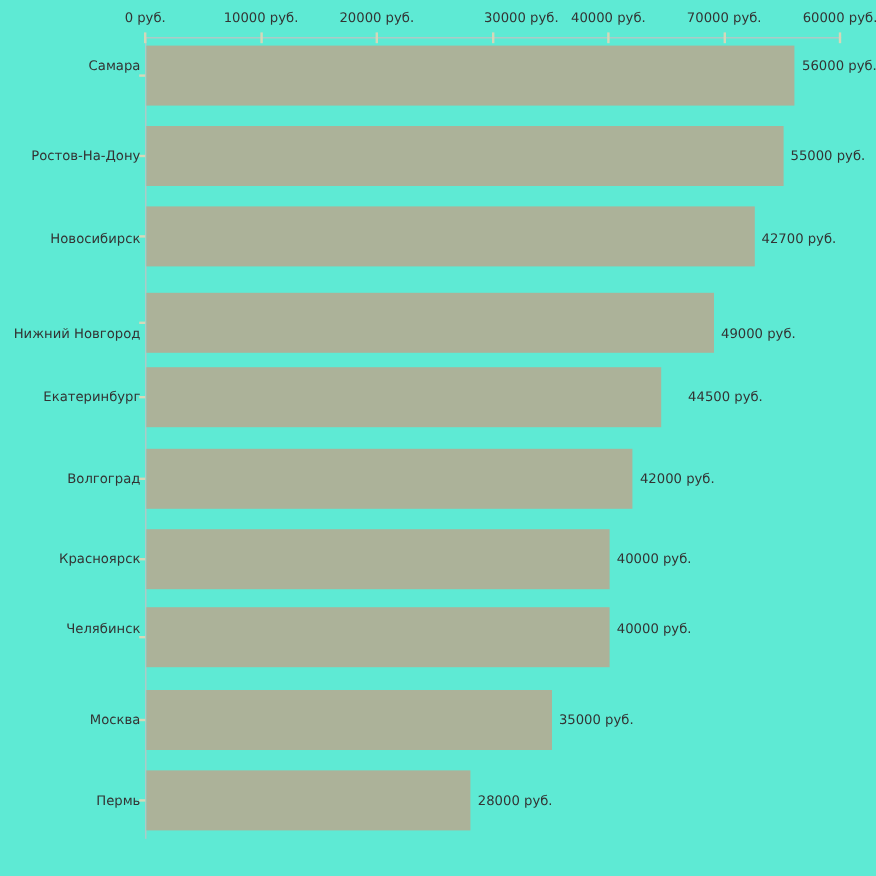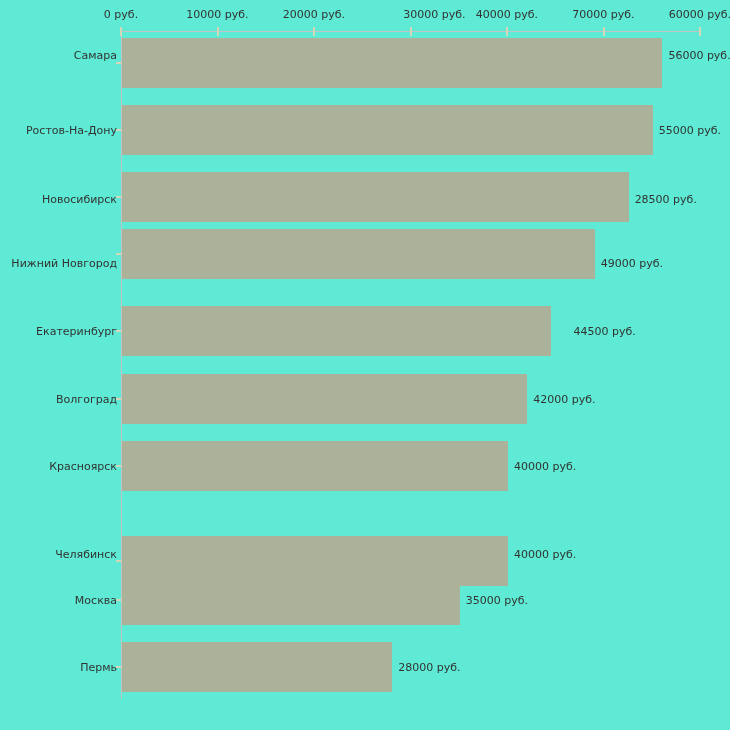--- a/index.html
+++ b/index.html
@@ -58,24 +58,24 @@
     <span class="cat">Ростов-На-Дону</span>
     <span class="cat-tick" style="background: rgb(214, 215, 184);"></span>
     <div class="bar" style="width: 530.75px; background: rgb(172, 178, 153);"></div>
     <span class="val" style="left: 658.75px;">55000 руб.</span>
   </div>
 
   <div class="row" style="top: 172.2px; height: 54px;">
     <span class="cat">Новосибирск</span>
     <span class="cat-tick" style="background: rgb(214, 215, 184);"></span>
     <div class="bar" style="width: 506.625px; background: rgb(172, 178, 153);"></div>
-    <span class="val" style="left: 634.625px;">28500 руб.</span>
+    <span class="val" style="left: 634.625px;">42700 руб.</span>
   </div>
 
-  <div class="row" style="top: 229px; height: 68px;">
+  <div class="row" style="top: 244px; height: 68px;">
     <span class="cat">Нижний Новгород</span>
     <span class="cat-tick" style="background: rgb(214, 215, 184);"></span>
     <div class="bar" style="width: 472.85px; background: rgb(172, 178, 153);"></div>
     <span class="val" style="left: 600.85px;">49000 руб.</span>
   </div>
 
   <div class="row" style="top: 306.4px; height: 50px;">
     <span class="cat">Екатеринбург</span>
     <span class="cat-tick" style="background: rgb(214, 215, 184);"></span>
     <div class="bar" style="width: 429.425px; background: rgb(172, 178, 153);"></div>
@@ -89,21 +89,21 @@
     <span class="val" style="left: 533.3px;">42000 руб.</span>
   </div>
 
   <div class="row" style="top: 440.6px; height: 50px;">
     <span class="cat">Красноярск</span>
     <span class="cat-tick" style="background: rgb(214, 215, 184);"></span>
     <div class="bar" style="width: 386px; background: rgb(172, 178, 153);"></div>
     <span class="val" style="left: 514px;">40000 руб.</span>
   </div>
 
-  <div class="row" style="top: 536px; height: 36px;">
+  <div class="row" style="top: 506px; height: 36px;">
     <span class="cat">Челябинск</span>
     <span class="cat-tick" style="background: rgb(214, 215, 184);"></span>
     <div class="bar" style="width: 386px; background: rgb(172, 178, 153);"></div>
     <span class="val" style="left: 514px;">40000 руб.</span>
   </div>
 
   <div class="row" style="top: 574.8px; height: 50px;">
     <span class="cat">Москва</span>
     <span class="cat-tick" style="background: rgb(214, 215, 184);"></span>
     <div class="bar" style="width: 337.75px; background: rgb(172, 178, 153);"></div>

